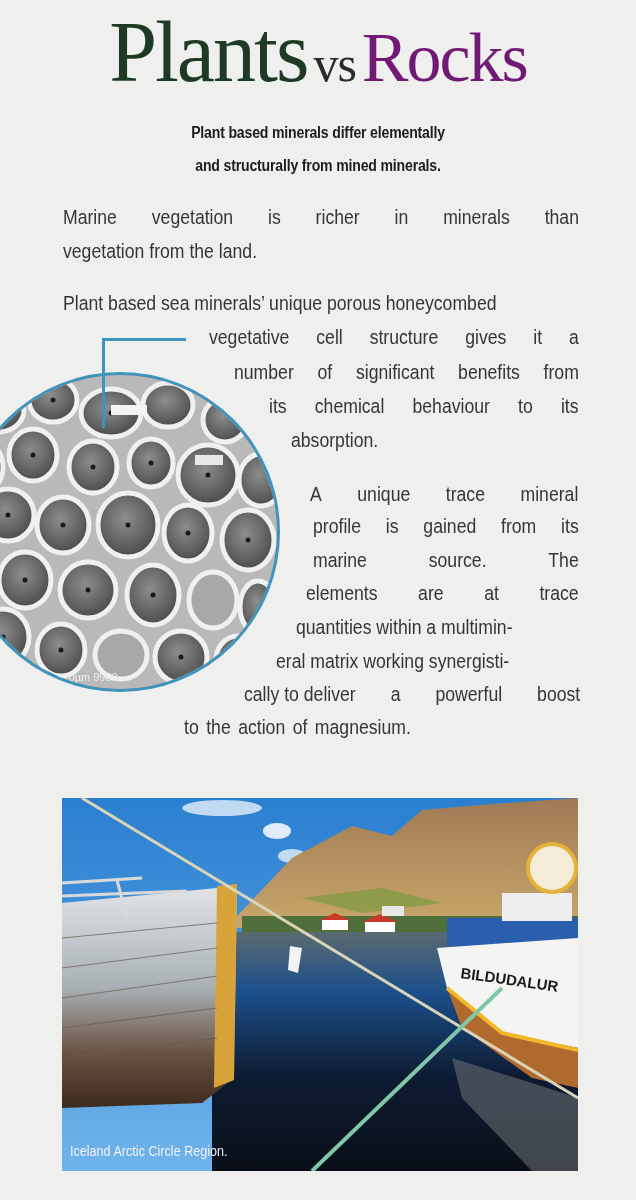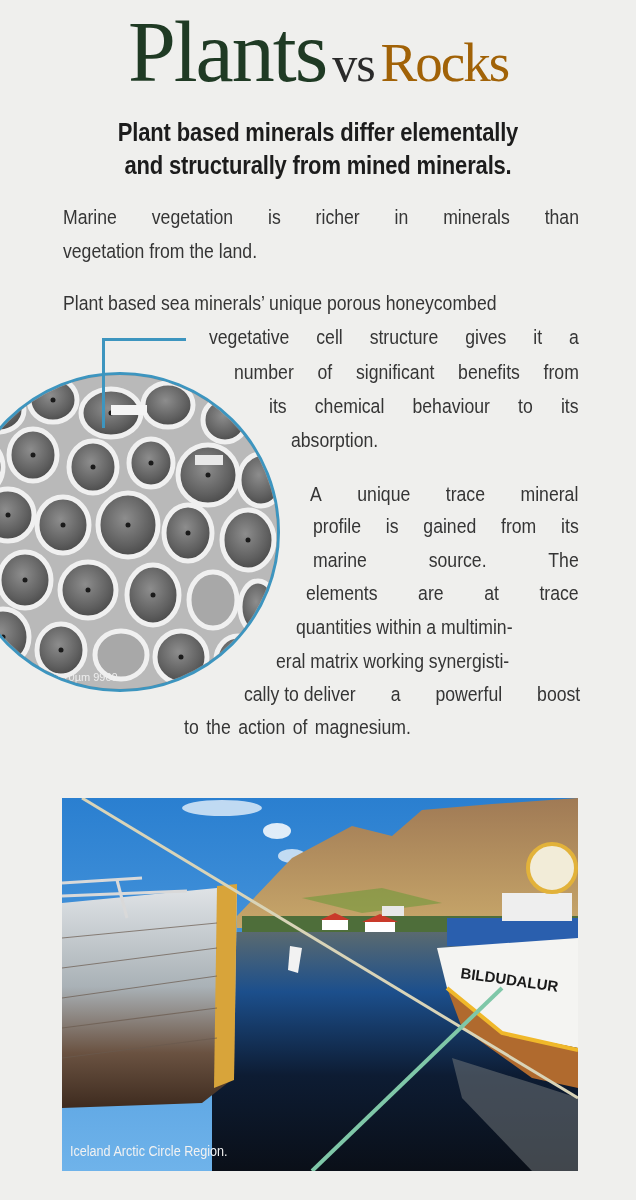--- a/index.html
+++ b/index.html
@@ -12,26 +12,26 @@
   }
   .title {
     position:absolute; left:0; top:4px; width:636px;
     text-align:center; white-space:nowrap;
     font-family:"Liberation Serif", serif;
     line-height:96px;
     letter-spacing:-2px;
   }
   .title .w1 { color:#1f3a24; font-size:86px;font-family:Liberation Serif, serif; }
   .title .w2 { color:#2a2a2a; font-size:50px; letter-spacing:-1px; margin:16px 6px; }
-  .title .w3 { color:#a16207; font-size:55px; }
+  .title .w3 { color:#701a75; font-size:70px; }
 
   .subtitle {
     position:absolute; left:0; top:116px; width:636px;
     text-align:center;
-    font-weight:bold; font-size:25px; line-height:33px;
+    font-weight:bold; font-size:16px; line-height:33px;
     color:#1c1c1c;
     letter-spacing:-0.2px;
   }
   .subtitle span { display:block; transform:scaleX(0.88); transform-origin:center; }
 
   .line {
     position:absolute;
     font-size:20.5px; line-height:30px;
     color:#353535;
     white-space:nowrap;

